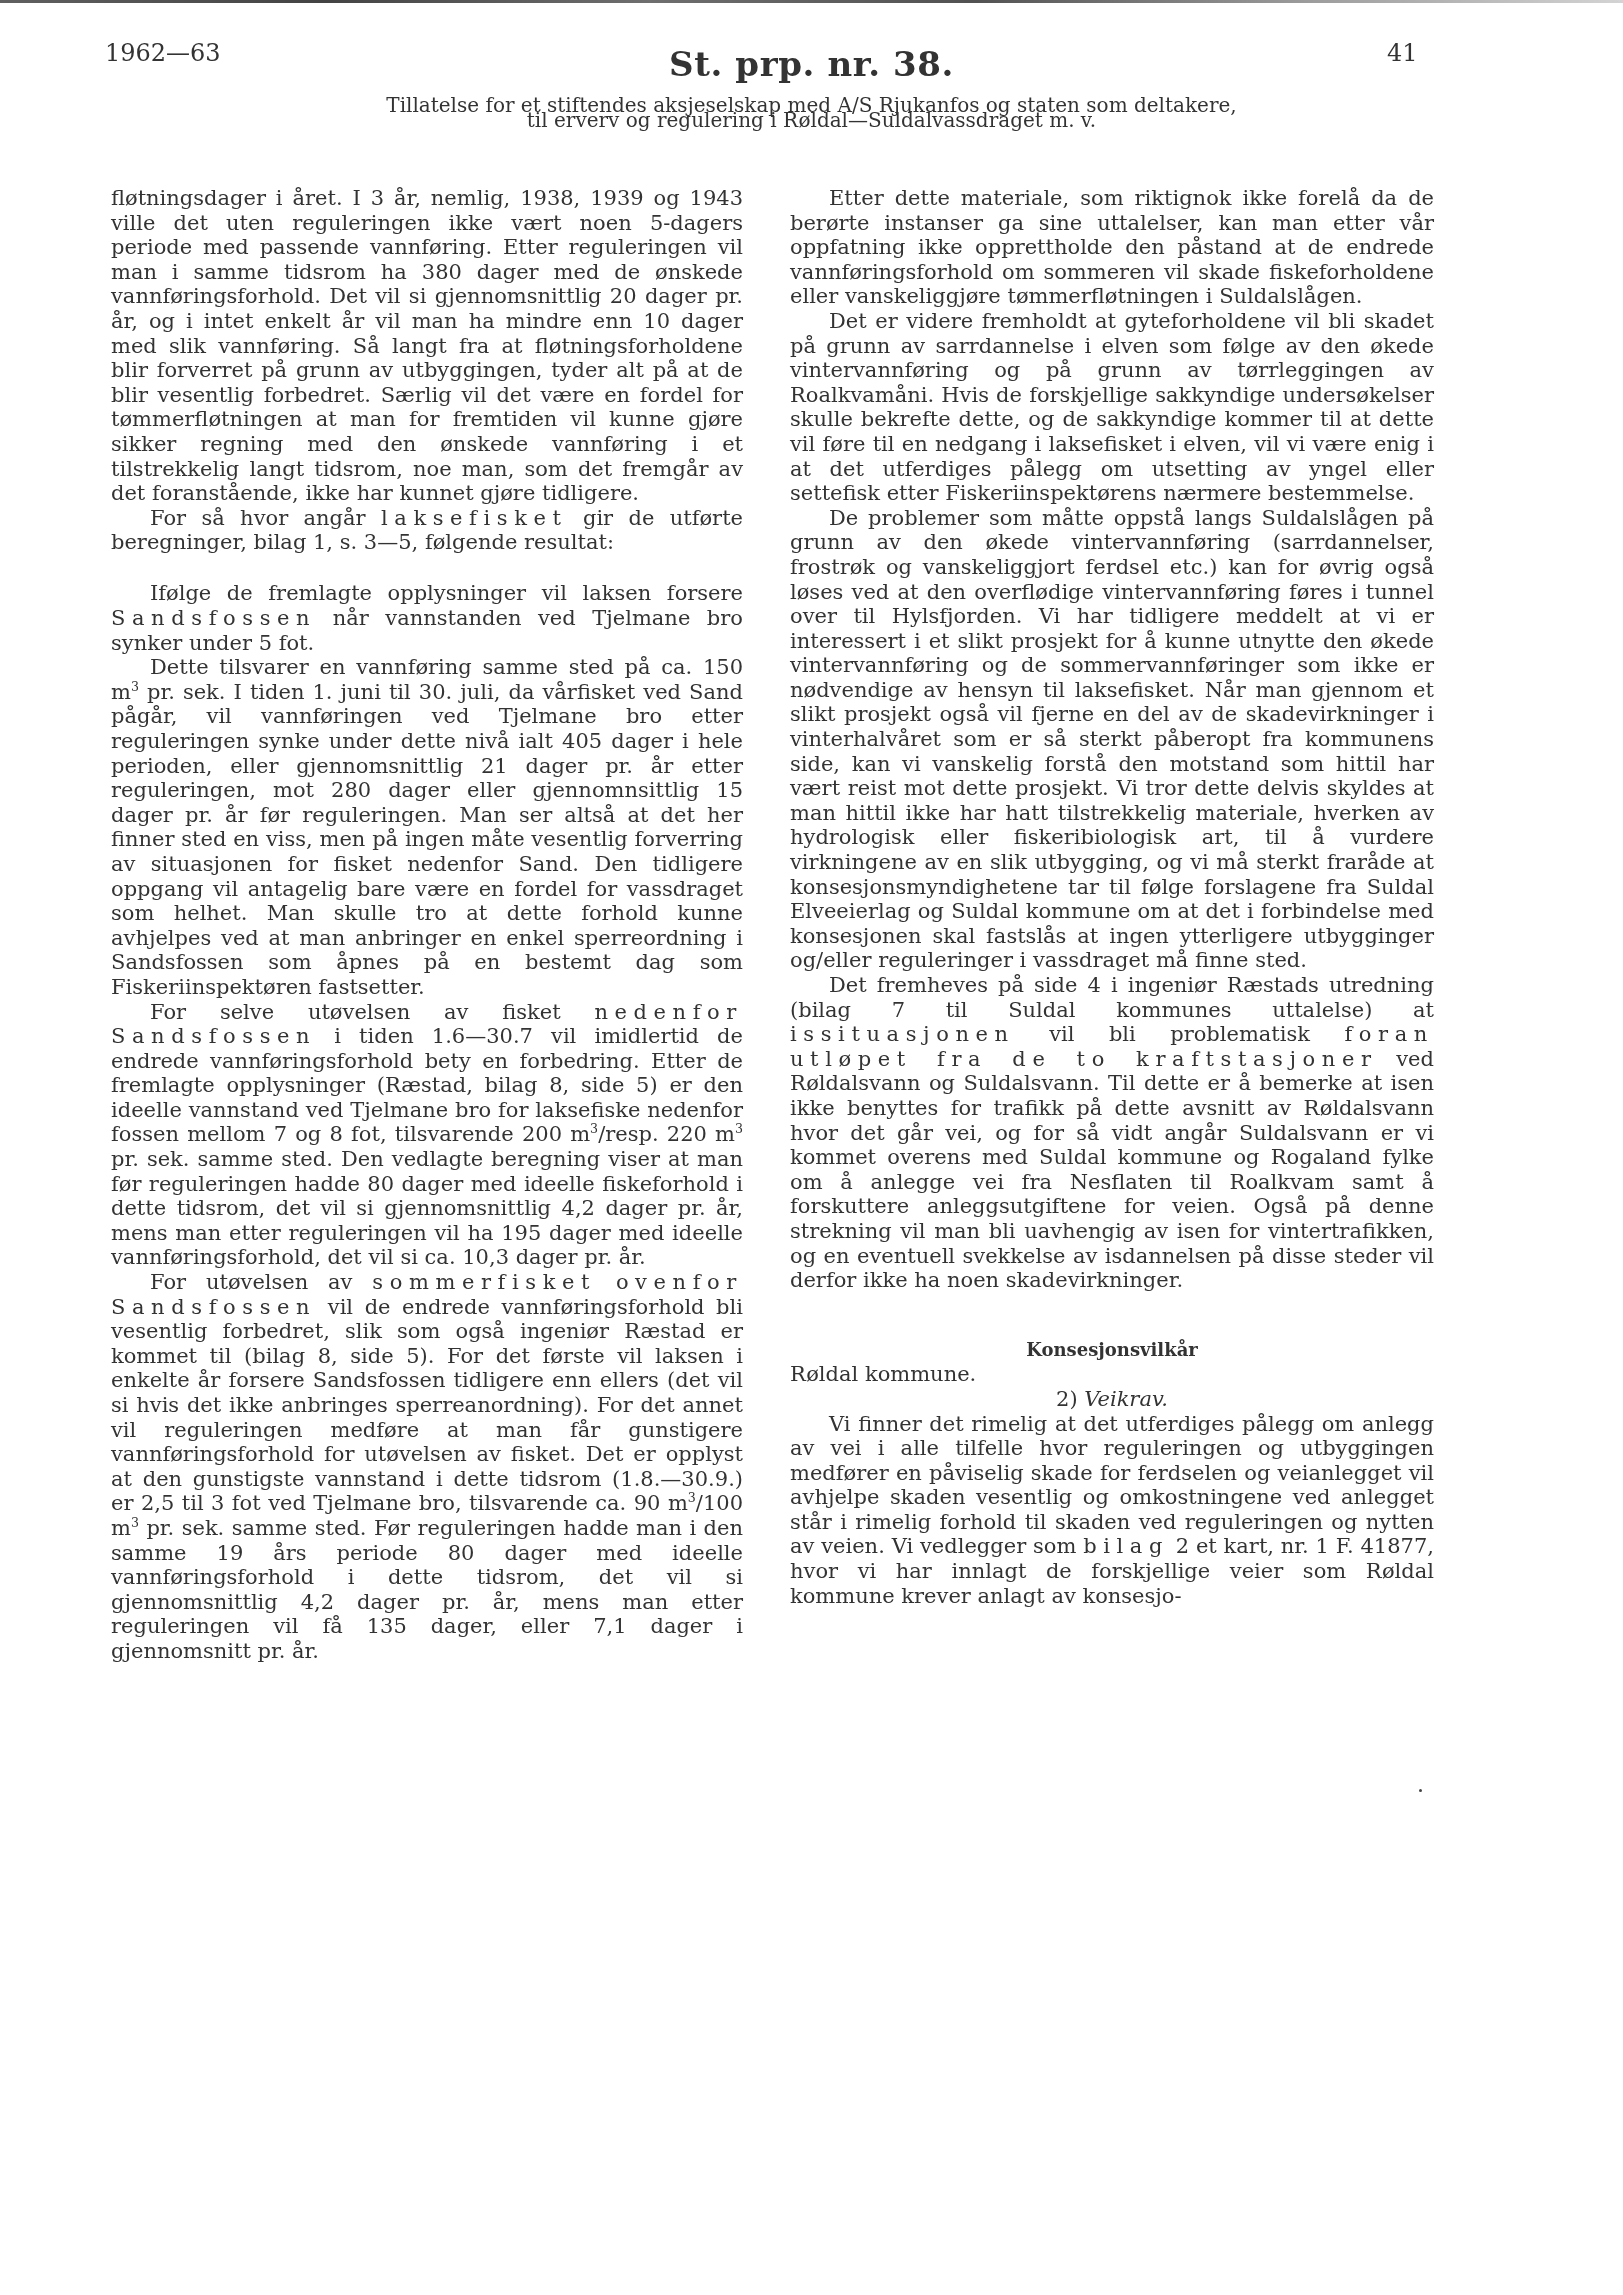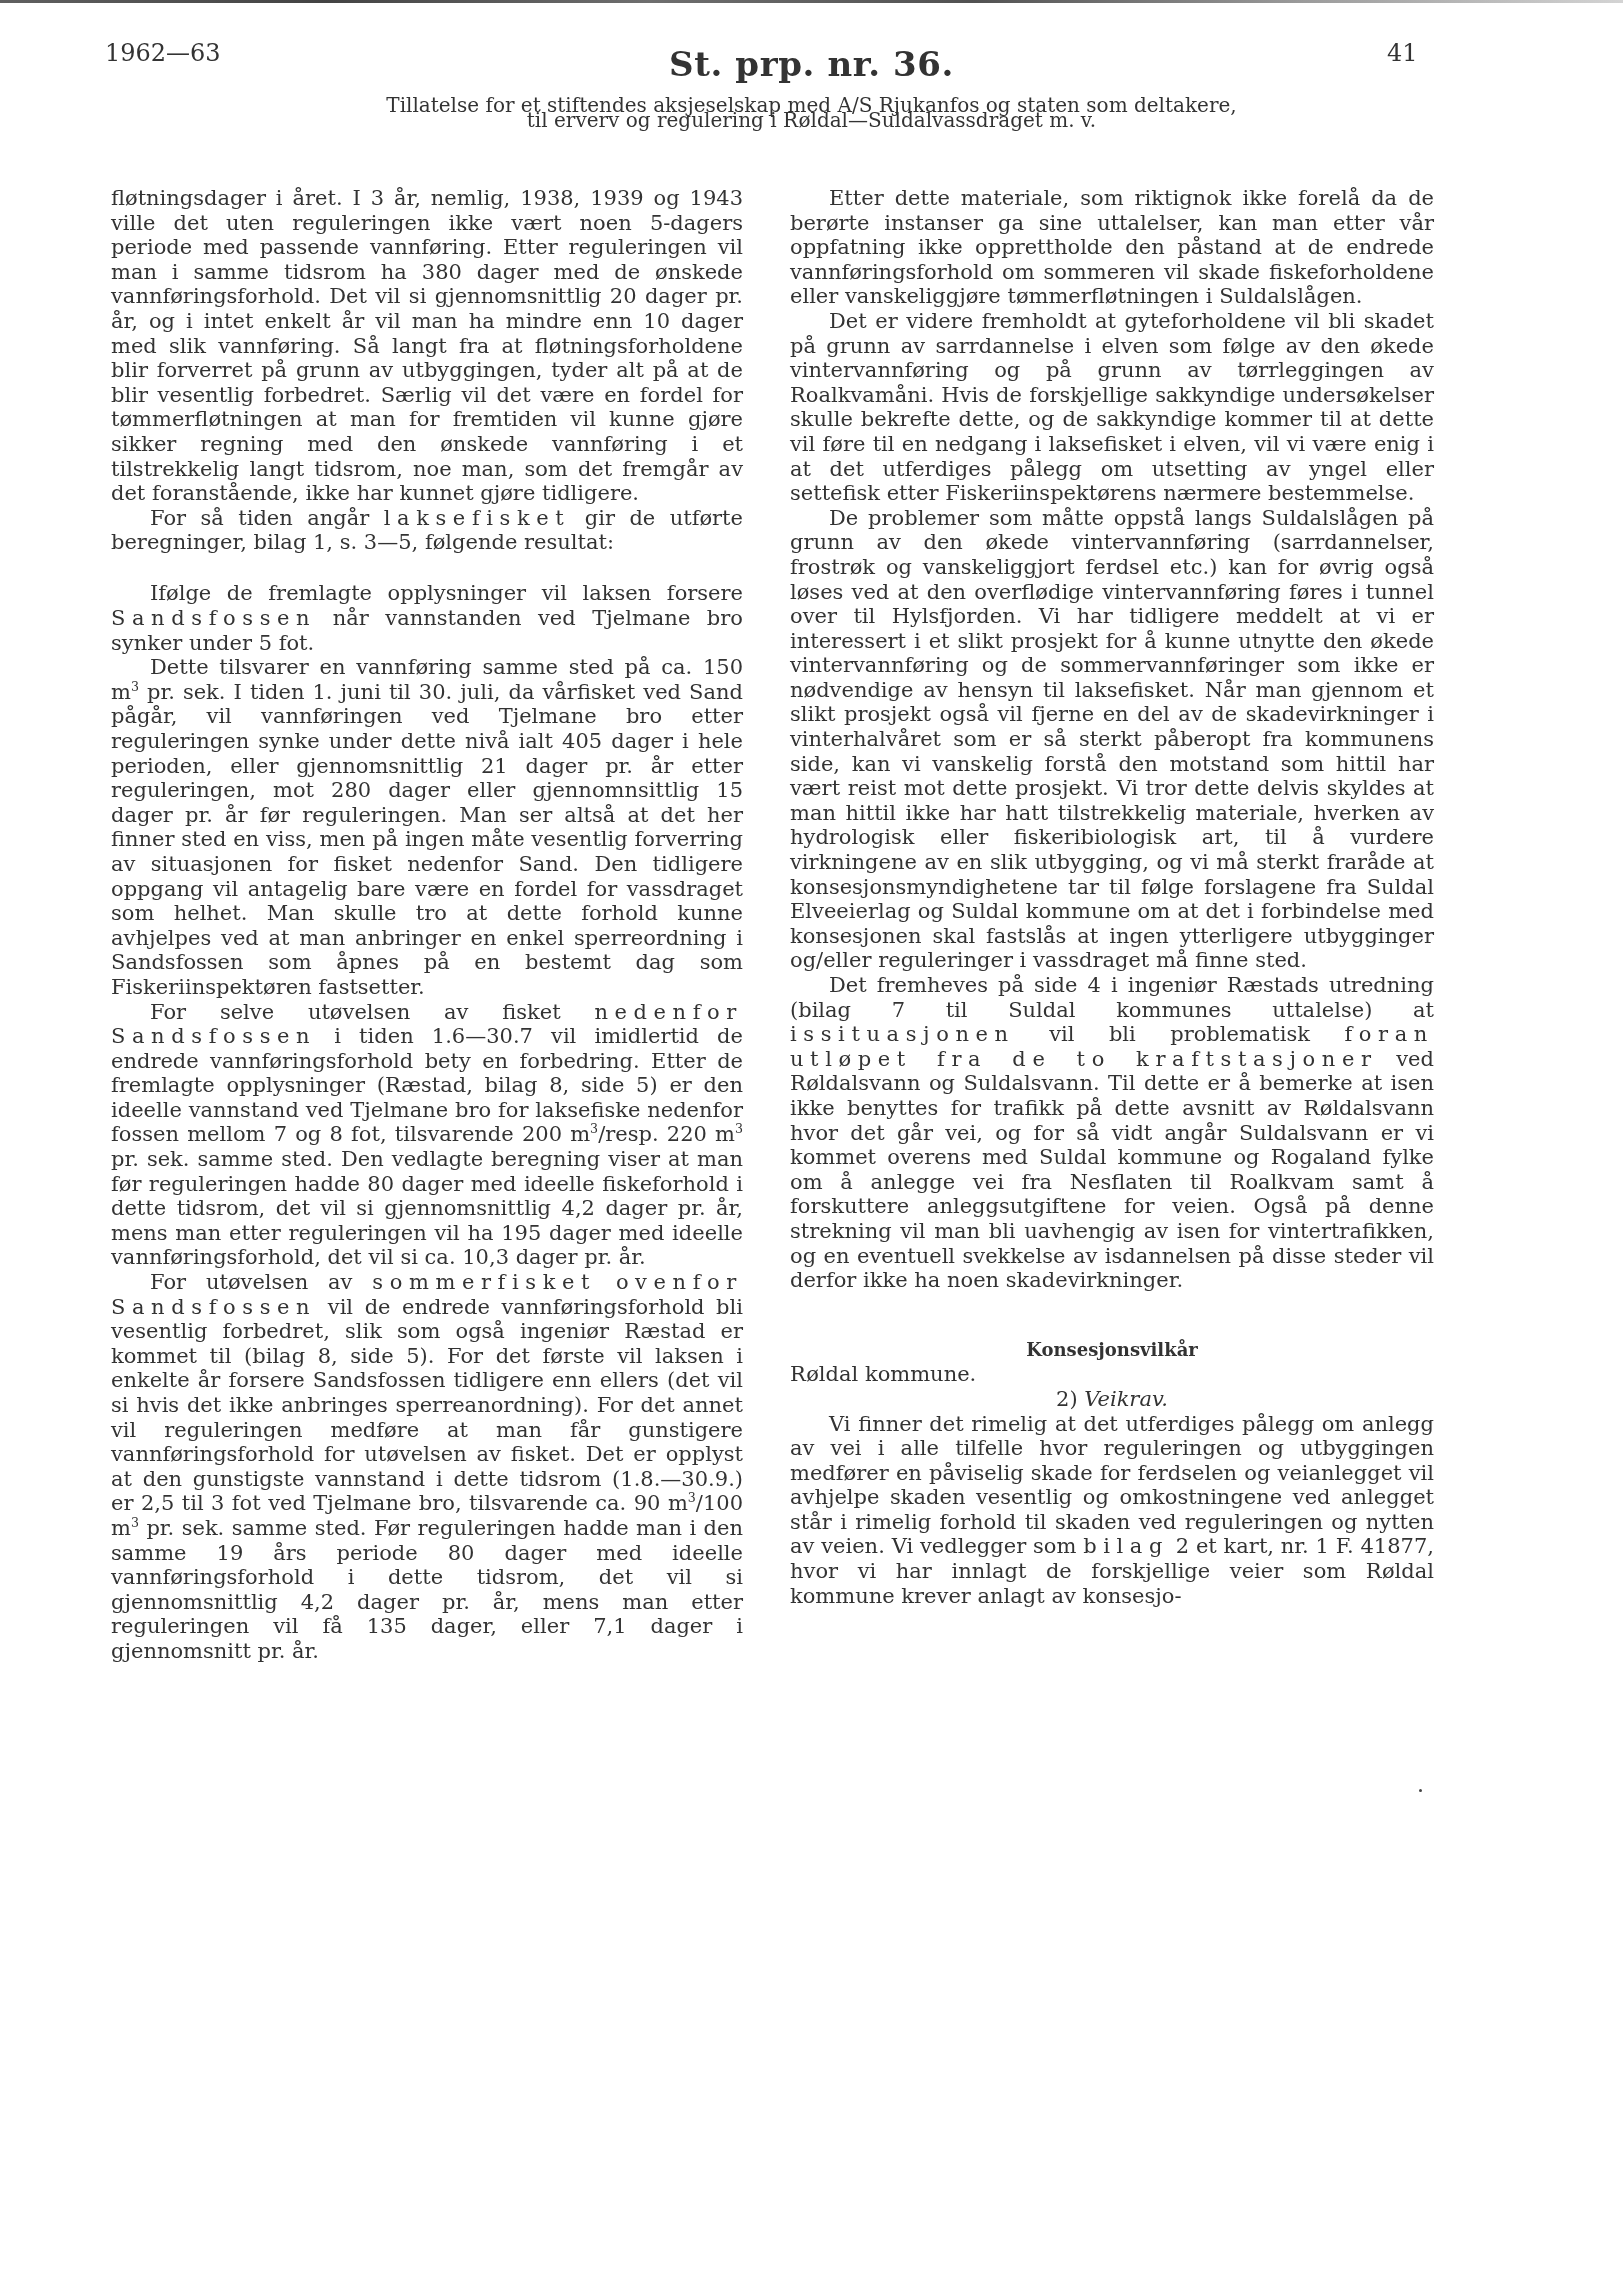--- a/index.html
+++ b/index.html
@@ -34,29 +34,29 @@
   .dot { position: absolute; left: 1419px; top: 1789px; width: 3.3px; height: 3.3px; border-radius: 50%; background: #444; }
   sup { font-size: 60%; line-height: 0; }
 </style>
 </head>
 <body>
 
 <div class="scan-edge"></div>
 
 <header class="hdr">
   <span class="hdr-year">1962—63</span>
-  <span class="hdr-title">St. prp. nr. 36.</span>
+  <span class="hdr-title">St. prp. nr. 38.</span>
   <span class="hdr-page">41</span>
   <div class="hdr-sub l1">Tillatelse for et stiftendes aksjeselskap med A/S Rjukanfos og staten som deltakere,</div>
   <div class="hdr-sub l2">til erverv og regulering i Røldal—Suldalvassdraget m. v.</div>
 </header>
 
 <section class="col left">
   <p>fløtningsdager i året. I 3 år, nemlig, 1938, 1939 og 1943 ville det uten reguleringen ikke vært noen 5-dagers periode med passende vannføring. Etter reguleringen vil man i samme tidsrom ha 380 dager med de ønskede vannføringsforhold. Det vil si gjennomsnittlig 20 dager pr. år, og i intet enkelt år vil man ha mindre enn 10 dager med slik vannføring. Så langt fra at fløtningsforholdene blir forverret på grunn av utbyggingen, tyder alt på at de blir vesentlig forbedret. Særlig vil det være en fordel for tømmerfløtningen at man for fremtiden vil kunne gjøre sikker regning med den ønskede vannføring i et tilstrekkelig langt tidsrom, noe man, som det fremgår av det foranstående, ikke har kunnet gjøre tidligere.</p>
-  <p class="ind"><span>For så tiden angår </span><span class="sp">laksefisket</span><span> gir de utførte beregninger, bilag 1, s. 3—5, følgende resultat:</span></p>
+  <p class="ind"><span>For så hvor angår </span><span class="sp">laksefisket</span><span> gir de utførte beregninger, bilag 1, s. 3—5, følgende resultat:</span></p>
   <p class="ind gap"><span>Ifølge de fremlagte opplysninger vil laksen forsere </span><span class="sp">Sandsfossen</span><span> når vannstanden ved Tjelmane bro synker under 5 fot.</span></p>
   <p class="ind"><span>Dette tilsvarer en vannføring samme sted på ca. 150 m</span><sup>3</sup><span> pr. sek. I tiden 1. juni til 30. juli, da vårfisket ved Sand pågår, vil vannføringen ved Tjelmane bro etter reguleringen synke under dette nivå ialt 405 dager i hele perioden, eller gjennomsnittlig 21 dager pr. år etter reguleringen, mot 280 dager eller gjennomnsittlig 15 dager pr. år før reguleringen. Man ser altså at det her finner sted en viss, men på ingen måte vesentlig forverring av situasjonen for fisket nedenfor Sand. Den tidligere oppgang vil antagelig bare være en fordel for vassdraget som helhet. Man skulle tro at dette forhold kunne avhjelpes ved at man anbringer en enkel sperreordning i Sandsfossen som åpnes på en bestemt dag som Fiskeriinspektøren fastsetter.</span></p>
   <p class="ind"><span>For selve utøvelsen av fisket </span><span class="sp">nedenfor</span> <span class="sp">Sandsfossen</span><span> i tiden 1.6—30.7 vil imidlertid de endrede vannføringsforhold bety en forbedring. Etter de fremlagte opplysninger (Ræstad, bilag 8, side 5) er den ideelle vannstand ved Tjelmane bro for laksefiske nedenfor fossen mellom 7 og 8 fot, tilsvarende 200 m</span><sup>3</sup><span>/resp. 220 m</span><sup>3</sup><span> pr. sek. samme sted. Den vedlagte beregning viser at man før reguleringen hadde 80 dager med ideelle fiskeforhold i dette tidsrom, det vil si gjennomsnittlig 4,2 dager pr. år, mens man etter reguleringen vil ha 195 dager med ideelle vannføringsforhold, det vil si ca. 10,3 dager pr. år.</span></p>
   <p class="ind"><span>For utøvelsen av </span><span class="sp">sommerfisket</span> <span class="sp">ovenfor Sandsfossen</span><span> vil de endrede vannføringsforhold bli vesentlig forbedret, slik som også ingeniør Ræstad er kommet til (bilag 8, side 5). For det første vil laksen i enkelte år forsere Sandsfossen tidligere enn ellers (det vil si hvis det ikke anbringes sperreanordning). For det annet vil reguleringen medføre at man får gunstigere vannføringsforhold for utøvelsen av fisket. Det er opplyst at den gunstigste vannstand i dette tidsrom (1.8.—30.9.) er 2,5 til 3 fot ved Tjelmane bro, tilsvarende ca. 90 m</span><sup>3</sup><span>/100 m</span><sup>3</sup><span> pr. sek. samme sted. Før reguleringen hadde man i den samme 19 års periode 80 dager med ideelle vannføringsforhold i dette tidsrom, det vil si gjennomsnittlig 4,2 dager pr. år, mens man etter reguleringen vil få 135 dager, eller 7,1 dager i gjennomsnitt pr. år.</span></p>
 </section>
 
 <section class="col right">
   <p class="ind">Etter dette materiale, som riktignok ikke forelå da de berørte instanser ga sine uttalelser, kan man etter vår oppfatning ikke opprettholde den påstand at de endrede vannføringsforhold om sommeren vil skade fiskeforholdene eller vanskeliggjøre tømmerfløtningen i Suldalslågen.</p>
   <p class="ind">Det er videre fremholdt at gyteforholdene vil bli skadet på grunn av sarrdannelse i elven som følge av den økede vintervannføring og på grunn av tørrleggingen av Roalkvamåni. Hvis de forskjellige sakkyndige undersøkelser skulle bekrefte dette, og de sakkyndige kommer til at dette vil føre til en nedgang i laksefisket i elven, vil vi være enig i at det utferdiges pålegg om utsetting av yngel eller settefisk etter Fiskeriinspektørens nærmere bestemmelse.</p>
   <p class="ind">De problemer som måtte oppstå langs Suldalslågen på grunn av den økede vintervannføring (sarrdannelser, frostrøk og vanskeliggjort ferdsel etc.) kan for øvrig også løses ved at den overflødige vintervannføring føres i tunnel over til Hylsfjorden. Vi har tidligere meddelt at vi er interessert i et slikt prosjekt for å kunne utnytte den økede vintervannføring og de sommervannføringer som ikke er nødvendige av hensyn til laksefisket. Når man gjennom et slikt prosjekt også vil fjerne en del av de skadevirkninger i vinterhalvåret som er så sterkt påberopt fra kommunens side, kan vi vanskelig forstå den motstand som hittil har vært reist mot dette prosjekt. Vi tror dette delvis skyldes at man hittil ikke har hatt tilstrekkelig materiale, hverken av hydrologisk eller fiskeribiologisk art, til å vurdere virkningene av en slik utbygging, og vi må sterkt fraråde at konsesjonsmyndighetene tar til følge forslagene fra Suldal Elveeierlag og Suldal kommune om at det i forbindelse med konsesjonen skal fastslås at ingen ytterligere utbygginger og/eller reguleringer i vassdraget må finne sted.</p>

